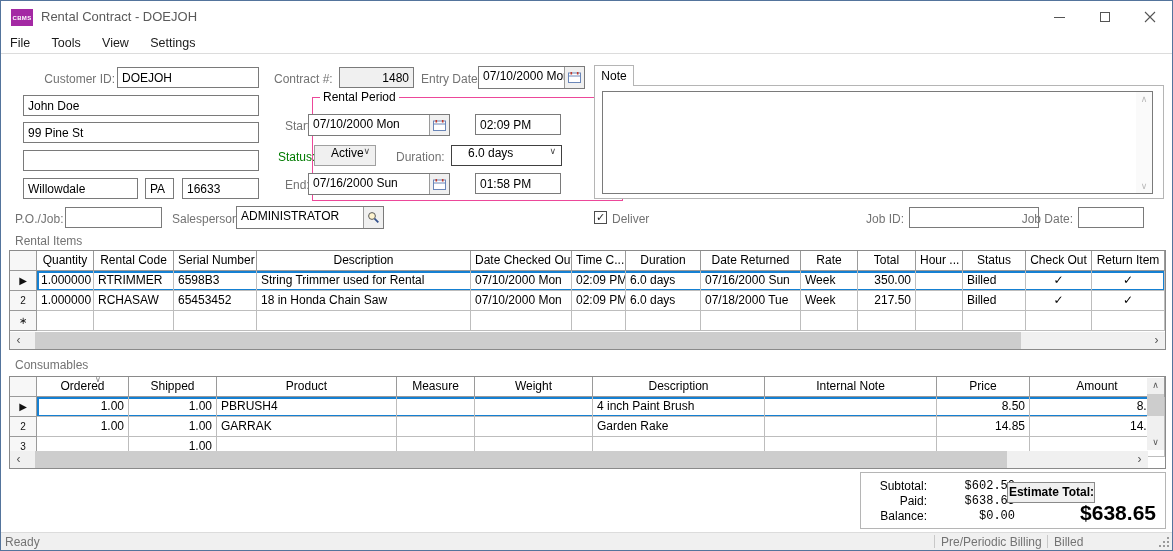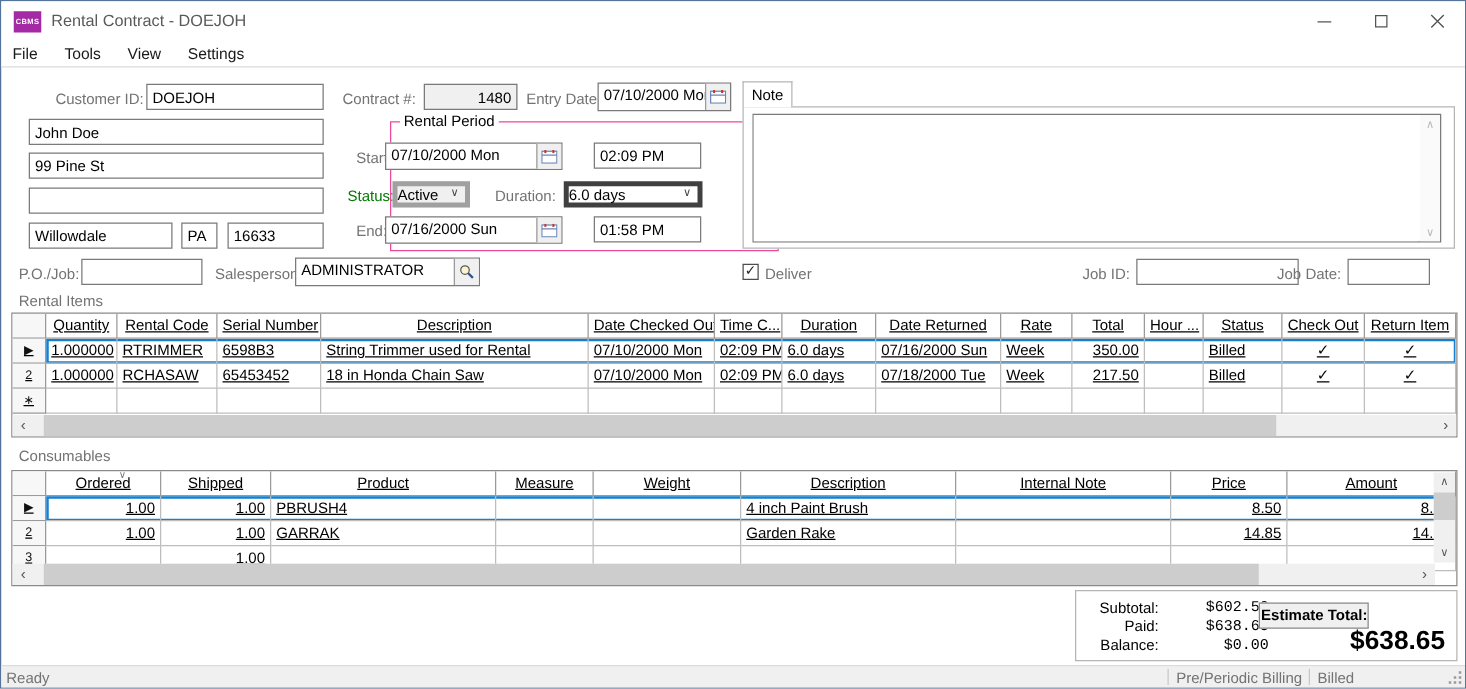--- a/index.html
+++ b/index.html
@@ -23,42 +23,42 @@
 
   
   .lbl { position:absolute; font-size:12px; color:#737373; white-space:nowrap; }
   .lbl.r { text-align:right; }
   .field { position:absolute; border:1px solid #7a7a7a; background:#fff; font-family:inherit; font-size:12px; padding:1px 4px; color:#000; }
   .field.gray { background:#f0f0f0; }
   .field.ra { text-align:right; }
   .fieldbox { position:absolute; border:1px solid #7a7a7a; background:#fff; display:flex; align-items:stretch; }
   .fieldbox .txt { flex:1; padding:2px 4px; font-size:12px; white-space:nowrap; overflow:hidden; }
   .icon-btn { width:20px; border-left:1px solid #9a9a9a; background:#f0f0f0; display:flex; align-items:center; justify-content:center; }
-  .combo { position:absolute; border:4px solid #404040; background:#fff; display:flex; padding:0 0; }
+  .combo { position:absolute; border:1px solid #404040; background:#fff; display:flex; padding:0 16px; }
   .combo.gray { background:#f0f0f0; border-color:#a0a0a0; }
   .combo .cv { position:absolute; right:5px; font-size:9px; color:#444; }
   .groupbox { position:absolute; border:1px solid #ec4899;margin-left:36px; }
   .groupbox > .legend { position:absolute; top:-8px; left:7px; background:#fff; padding:0 3px; font-size:12px; }
   .green { color:#007b00; }
   .checkbox { position:absolute; width:13px; height:13px; border:1px solid #4d4d4d; background:#fff; font-size:11px; line-height:11px; text-align:center; color:#222; }
 
   
   .note-tab { position:absolute; left:593px; top:64px; width:40px; height:21px; background:#fff; border:1px solid #b5b5b5; border-bottom:none;
               z-index:2; display:flex; align-items:center; justify-content:center; font-size:12px; }
   .note-panel { position:absolute; left:593px; top:84px; width:570px; height:114px; background:#fff; border:1px solid #b5b5b5; }
   .note-box { position:absolute; left:7px; top:5px; width:551px; height:103px; border:1px solid #7a7a7a; background:#fff; }
   .note-box textarea { position:absolute; left:0; top:0; width:calc(100% - 17px); height:100%; border:none; resize:none; outline:none;
                        font-family:inherit; font-size:12px; }
   .vscroll { position:absolute; top:0; right:0; bottom:0; width:16px; background:#fafafa; }
   .vscroll .arr { position:absolute; left:0; width:100%; height:14px; color:#b8b8b8; font-size:9px; text-align:center; line-height:14px; }
   .vscroll .a-up { top:0; } .vscroll .a-dn { bottom:0; }
 
   
   .grid { position:absolute; border:1px solid #8a8a8a; background:#fff; overflow:hidden; }
-  .g-row { display:flex; height:20px;text-decoration:underline; }
+  .g-row { display:flex; height:20px; }
   .g-sel { width:27px; min-width:27px; background:#f7f7f7; border-right:1px solid #9a9a9a; border-bottom:1px solid #9a9a9a;
            display:flex; align-items:center; justify-content:center; font-size:10px; color:#111; }
   .g-cells { display:flex; flex:1; position:relative; }
   .g-cell { border-right:1px solid #bdbdbd; border-bottom:1px solid #bdbdbd; padding:0 4px; font-size:12px; line-height:19px;
             white-space:nowrap; overflow:hidden; min-width:0; }
   .g-header .g-cell { text-align:center; border-right:1px solid #9a9a9a; border-bottom:1px solid #9a9a9a; }
   .g-row.selected .g-cells { box-shadow: inset 0 0 0 2px #1580d2; }
   .sort-ind { position:absolute; font-size:8px; color:#777; z-index:3; }
 
   .hscroll { position:absolute; left:1px; right:1px; bottom:1px; height:17px; background:#f0f0f0; display:flex; z-index:4; }

